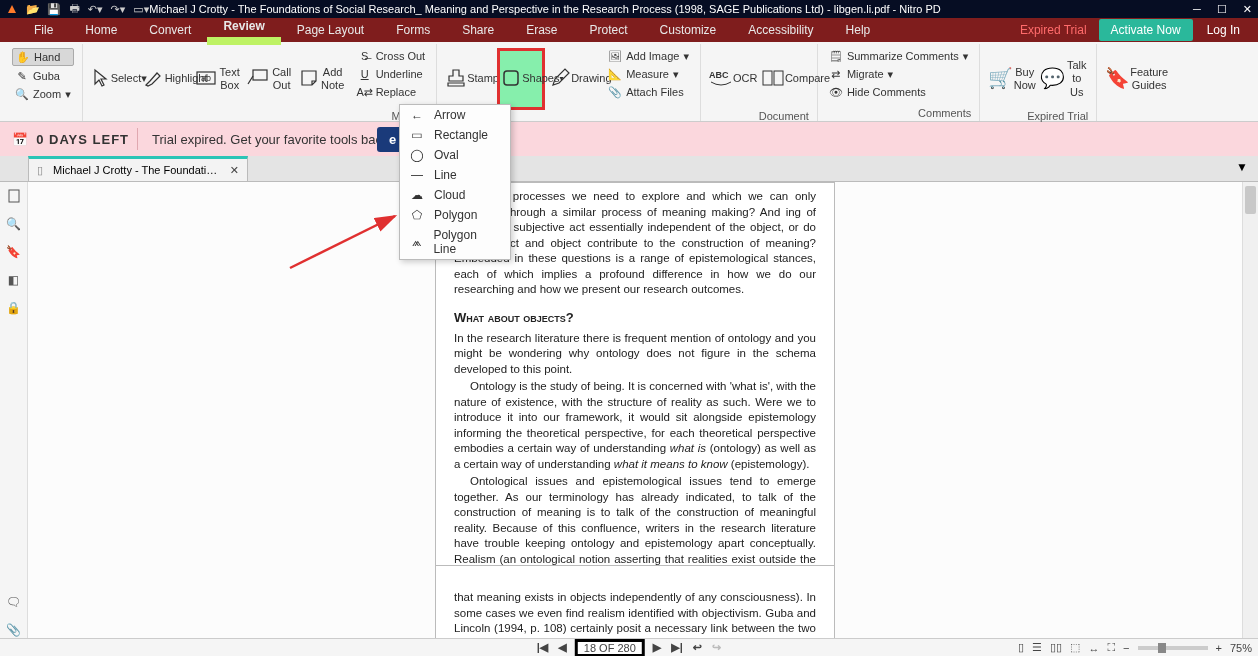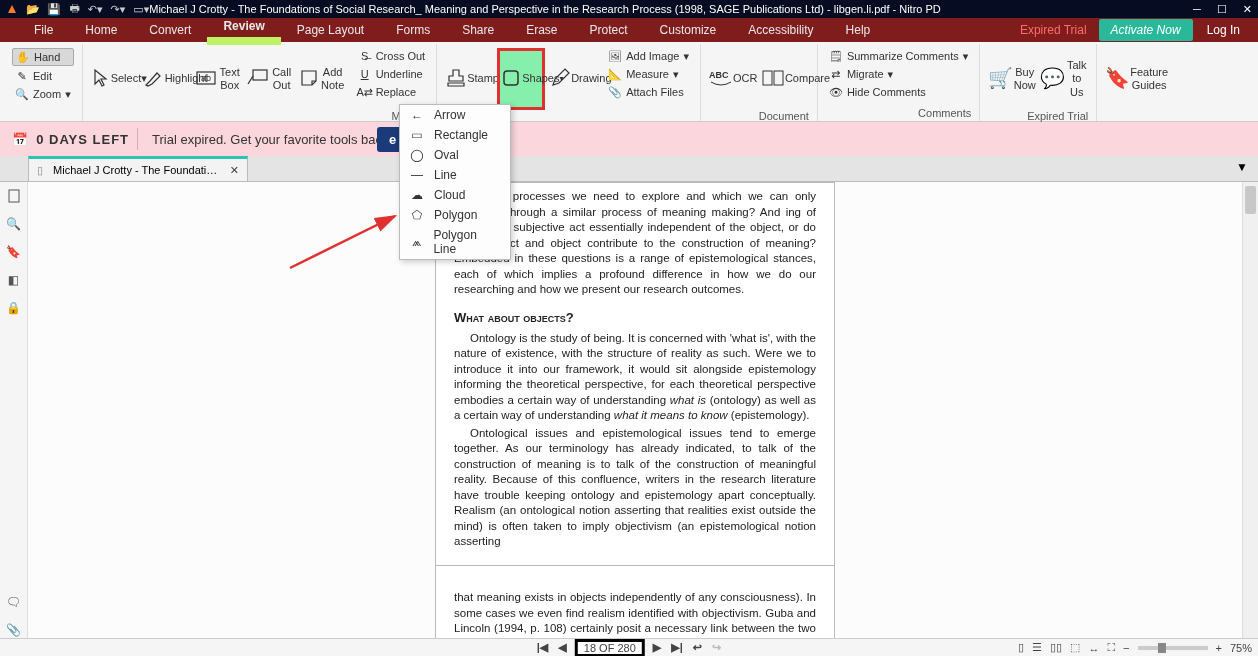--- a/index.html
+++ b/index.html
@@ -11,21 +11,21 @@
 .titlebar .qat span { color: #ccc; cursor: pointer; }
 .titlebar .title { flex: 1; color: #fff; }
 .titlebar .wincontrols { display: flex; gap: 16px; color: #fff; }
 
 
 .menubar { background: #7f1d1d; color: #fff; height: 24px; display: flex; align-items: center; padding: 0 18px; font-size: 12px; }
 .menubar .menuitem { padding: 4px 16px; cursor: pointer; color: #e8e8e8; }
 .menubar .menuitem.active { border-bottom: 8px solid #bef264; font-weight: bold; }
 .menubar .spacer { flex: 1; }
 .menubar .expired { color: #ff6b6b; margin-right: 12px; }
-.menubar .activate { background: #2ab89b; padding: 4px 12px; border-radius: 2px; cursor: pointer; font-style: italic; }
+.menubar .activate { background: #2ab89b; padding: 4px 12px; border-radius: 2px; cursor: pointer; }
 .menubar .login { margin-left: 14px; cursor: pointer; }
 
 
 .ribbon { background: #f5f5f5; border-bottom: 1px solid #ccc; height: 80px; display: flex; padding: 2px 4px 0 4px; }
 .group { border-right: 1px solid #ddd; padding: 0 8px; display: flex; flex-direction: column; }
 .group .tools { flex: 1; display: flex; align-items: flex-start; gap: 4px; padding-top: 4px; }
 .group .label { text-align: right; font-size: 11px; color: #555; padding-bottom: 2px; }
 
 .smallbtn { display: flex; align-items: center; gap: 4px; font-size: 11px; color: #333; padding: 1px 3px; cursor: pointer; white-space: nowrap; }
 .smallbtn .ico { width: 14px; height: 14px; display: inline-flex; align-items: center; justify-content: center; }
@@ -132,21 +132,21 @@
 
   <div class="group" style="border-right:1px solid #ddd;">
     <div class="tools">
       <div class="vlist">
         <div class="smallbtn toggled">
             <span class="ico">✋</span>
             <span>Hand</span>
           </div>
         <div class="smallbtn">
             <span class="ico">✎</span>
-            <span>Edit</span>
+            <span>Guba</span>
           </div>
         <div class="smallbtn"><span class="ico">🔍</span><span>Zoom</span> ▾</div>
       </div>
     </div>
     <div class="label">&nbsp;</div>
   </div>
 
   <div class="group">
     <div class="tools">
       <div class="bigbtn">
@@ -345,20 +345,21 @@
     <span>🔒</span>
     <div class="spacer"></div>
     <span>🗨</span>
     <span>📎</span>
   </div>
 
   <div class="docview">
     <div class="page">
       <p>gs whose processes we need to explore and which we can only iderstand through a similar process of meaning making? And ing of meaning a subjective act essentially independent of the object, or do both subject and object contribute to the construction of meaning? Embedded in these questions is a range of epistemological stances, each of which implies a profound difference in how we do our researching and how we present our research outcomes.</p>
       <h3>What about objects?</h3>
+      <p>In the research literature there is frequent mention of ontology and you might be wondering why ontology does not figure in the schema developed to this point.</p>
       <p class="indent"><span>Ontology is the study of being. It is concerned with 'what is', with the nature of existence, with the structure of reality as such. Were we to introduce it into our framework, it would sit alongside epistemology informing the theoretical perspective, for each theoretical perspective embodies a certain way of understanding </span><i>what is</i><span> (ontology) as well as a certain way of understanding </span><i>what it means to know</i><span> (epistemology).</span></p>
       <p class="indent">Ontological issues and epistemological issues tend to emerge together. As our terminology has already indicated, to talk of the construction of meaning is to talk of the construction of meaningful reality. Because of this confluence, writers in the research literature have trouble keeping ontology and epistemology apart conceptually. Realism (an ontological notion asserting that realities exist outside the mind) is often taken to imply objectivism (an epistemological notion asserting</p>
     </div>
     <div class="page page2">
       <p>that meaning exists in objects independently of any consciousness). In some cases we even find realism identified with objectivism. Guba and Lincoln (1994, p. 108) certainly posit a necessary link between the two when they claim that 'if, for example, a "real" reality is assumed, the</p>
     </div>
   </div>
 
   <div class="rightscroll">
     <div class="thumb"></div>

